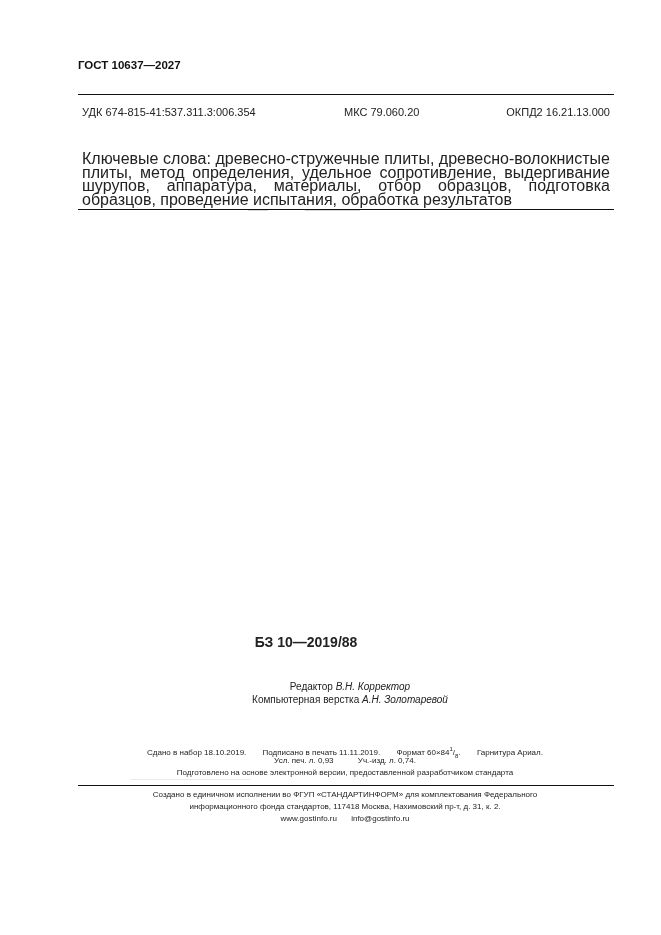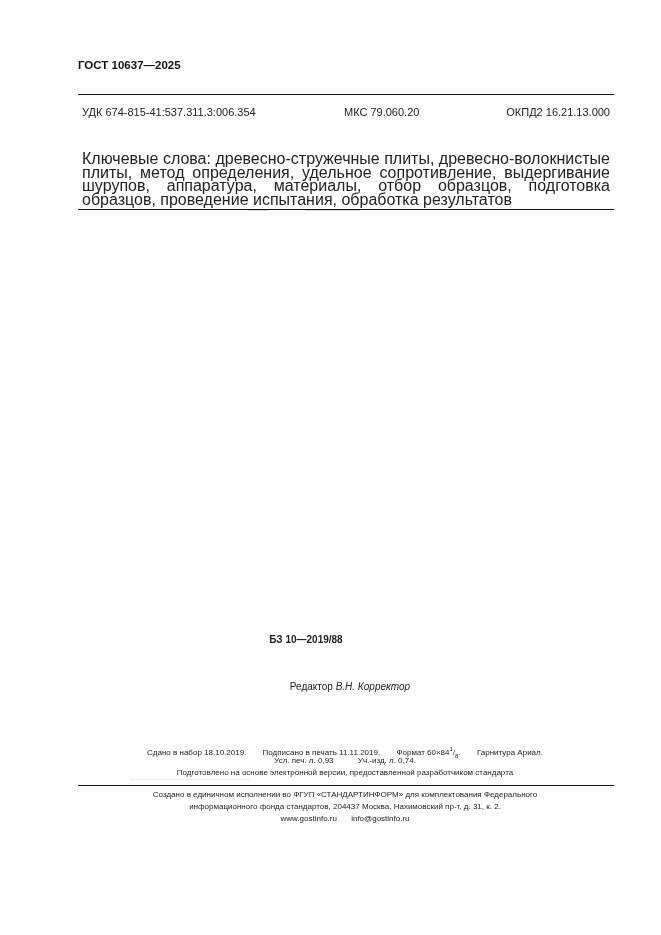--- a/index.html
+++ b/index.html
@@ -46,21 +46,21 @@
       font-size: 16px;
       line-height: 13.5px;
       color: #222;
       text-align: justify;
     }
     .bz {
       left: 0;
       width: 612px;
       top: 634px;
       text-align: center;
-      font-size: 10px;
+      font-size: 14px;
       font-weight: bold;
       color: #222;
     }
     .credits {
       left: 200px;
       width: 300px;
       top: 681px;
       text-align: center;
       font-size: 10px;
       line-height: 12.5px;
@@ -80,21 +80,21 @@
     .imprint sup, .imprint sub { font-size: 6px; }
     .faint {
       position: absolute;
       height: 1px;
       background: #d8d8d8;
     }
   </style>
 </head>
 <body>
 
-<div class="abs doc-id">ГОСТ 10637—2025</div>
+<div class="abs doc-id">ГОСТ 10637—2027</div>
 
 <div class="hline" style="top:94px;"></div>
 
 <div class="class-row">
   <span style="left:0;">УДК  674-815-41:537.311.3:006.354</span>
   <span style="left:262px;">МКС  79.060.20</span>
   <span style="right:0;margin-left:40px;">ОКПД2  16.21.13.000</span>
 </div>
 
 <div class="abs keywords">Ключевые слова: древесно-стружечные плиты, древесно-волокнистые плиты, метод определения, удельное сопротивление, выдергивание шурупов, аппаратура, материалы, отбор образцов, подготовка образцов, проведение испытания, обработка результатов</div>
@@ -102,35 +102,38 @@
 <div class="hline" style="top:209px;"></div>
 <div class="faint" style="left:248px; top:210px; width:20px;"></div>
 <div class="faint" style="left:305px; top:210px; width:55px;"></div>
 
 <div class="abs bz">БЗ 10—2019/88</div>
 
 <div class="abs credits">
   <div>
     <span>Редактор </span><span class="name">В.Н. Корректор</span>
   </div>
+  <div>
+    <span>Компьютерная верстка  </span><span class="name">А.Н. Золотаревой</span>
+  </div>
 </div>
 
 <div class="abs imprint" style="top:743px;">
   <span>Сдано в набор 18.10.2019.</span><span class="gap"></span>
   <span>Подписано в печать 11.11.2019.</span><span class="gap"></span>
   <span><span>Формат 60×84</span><sup>1</sup><span>/</span><sub>8</sub><span>.</span></span><span class="gap"></span>
   <span>Гарнитура Ариал.</span>
 </div>
 <div class="abs imprint" style="top:755px;">
   <span>Усл. печ. л. 0,93</span><span class="gap" style="width:22px;"></span>
   <span>Уч.-изд. л. 0,74.</span>
 </div>
 <div class="abs imprint" style="top:767px;">Подготовлено на основе электронной версии, предоставленной разработчиком стандарта</div>
 
 <div class="hline" style="top:785px;"></div>
 <div class="faint" style="left:130px; top:779px; width:120px; background:#ececec;"></div>
 
 <div class="abs imprint" style="top:789px;">Создано в единичном исполнении во ФГУП «СТАНДАРТИНФОРМ» для комплектования Федерального</div>
-<div class="abs imprint" style="top:801px;">информационного фонда стандартов, 204437 Москва, Нахимовский пр-т, д. 31, к. 2.</div>
+<div class="abs imprint" style="top:801px;">информационного фонда стандартов, 117418 Москва, Нахимовский пр-т, д. 31, к. 2.</div>
 <div class="abs imprint" style="top:813px;">
   <span>www.gostinfo.ru</span><span class="gap" style="width:12px;"></span>
   <span>info@gostinfo.ru</span>
 </div>
 
 </body></html>

